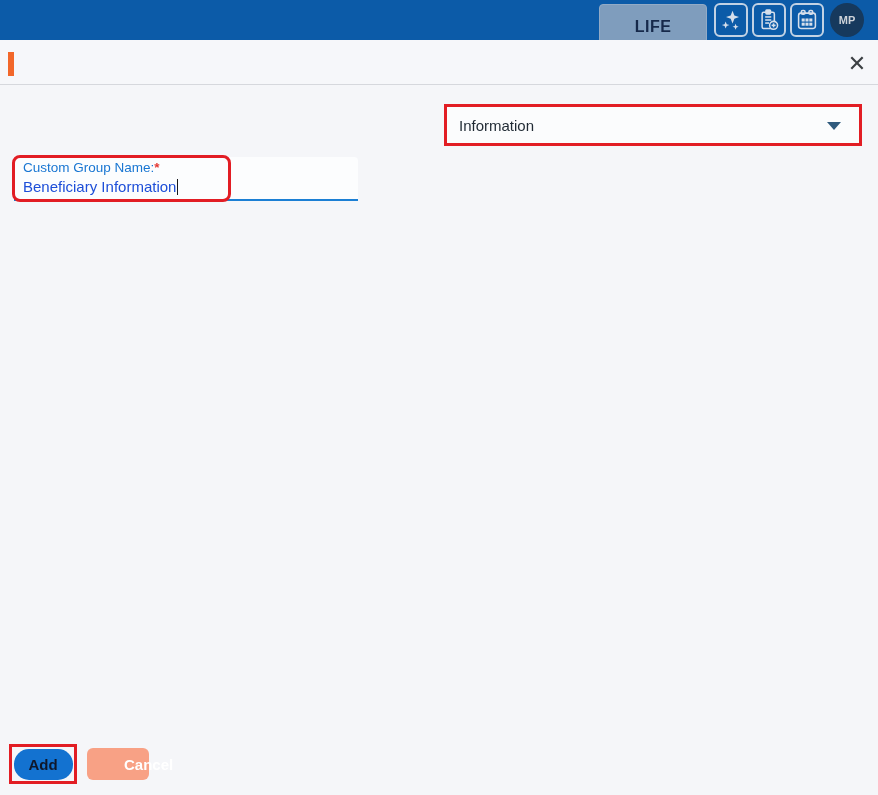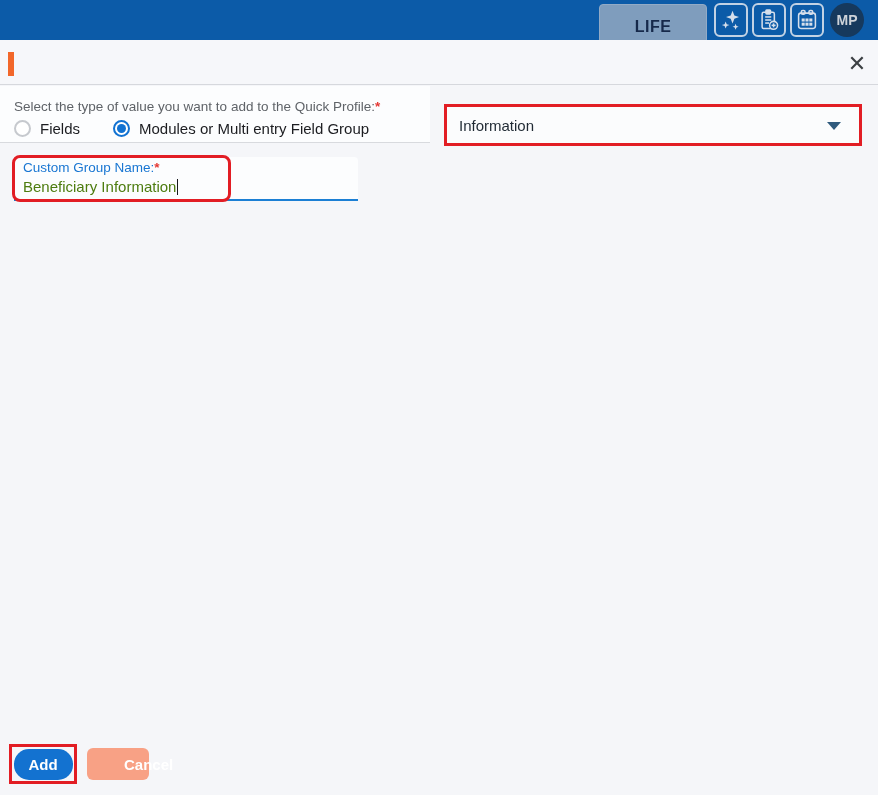--- a/index.html
+++ b/index.html
@@ -21,21 +21,21 @@
     border: 2px solid #c2d2e4; border-radius: 6px; background: transparent;
     display: flex; align-items: center; justify-content: center; cursor: pointer;
   }
   .tile svg { display: block; }
   .tile-sparkles { left: 714px; }
   .tile-clipboard { left: 752px; }
   .tile-calendar { left: 790px; }
   .avatar {
     position: absolute; left: 830px; top: 3px; width: 34px; height: 34px;
     border-radius: 50%; background: #16395d; color: #cdd2d8;
-    font-size: 14px; font-weight: bold;
+    font-size: 11px; font-weight: bold;
     display: flex; align-items: center; justify-content: center; cursor: pointer;
   }
 
   
   .header {
     position: absolute; left: 0; top: 40px; width: 878px; height: 45px;
     background: #f6f7fa; border-bottom: 1px solid #d6d8dd;
   }
   .accent-bar { position: absolute; left: 8px; top: 12px; width: 6px; height: 24px; background: #f2672a; }
   .page-title {
@@ -93,32 +93,32 @@
     position: absolute; left: 14px; top: 157px; width: 344px; height: 44px;
     background: #fcfdfe; border-bottom: 2px solid #1b7fd4; border-radius: 4px 4px 0 0;
   }
   .name-annotation { left: 12px; top: 155px; width: 219px; height: 47px; background: transparent; border-radius: 8px; }
   .name-label {
     position: absolute; left: 8px; top: 2px;
     font-size: 13.5px; color: #1976d2; white-space: nowrap;
   }
   .name-value {
     position: absolute; left: 8px; top: 20px;
-    font-size: 15px; color: #4d7c0f; white-space: nowrap;
+    font-size: 15px; color: #1d4ed8; white-space: nowrap;
   }
   .text-caret {
     display: inline-block; width: 1px; height: 16px; background: #17181c;
     vertical-align: -3px; margin-left: 1px;
   }
 
   
   .add-annotation { left: 9px; top: 744px; width: 68px; height: 40px; display: flex; align-items: center; justify-content: center; }
   .add-btn {
     width: 59px; height: 31px; background: #1372d0; border: none; border-radius: 15px;
-    color: #ffffff; font-size: 15px; font-weight: bold; font-family: "Liberation Sans", sans-serif;
+    color: #0f172a; font-size: 15px; font-weight: bold; font-family: "Liberation Sans", sans-serif;
     cursor: pointer;
   }
   .cancel-btn {
     position: absolute; left: 87px; top: 748px; width: 62px; height: 32px;
     background: #f8a185; border: none; border-radius: 6px;
     color: #fff; font-size: 15px; font-weight: bold; font-family: "Liberation Sans", sans-serif;
     cursor: default;
     padding-left: 37px;
   }
 </style>
@@ -172,35 +172,20 @@
     </div>
 
     <div class="avatar">MP</div>
   </div>
 
   <div class="header">
     <div class="accent-bar"></div>
     <div class="close-btn">✕</div>
   </div>
 
-  <div class="radio-section">
-    <div class="type-label">
-      <span>Select the type of value you want to add to the Quick Profile:</span><span class="req">*</span>
-    </div>
-    <div class="radio-row">
-      <div class="radio-opt">
-        <span class="radio-circle"></span>
-        <span class="radio-label">Fields</span>
-      </div>
-      <div class="radio-opt selected">
-        <span class="radio-circle"></span>
-        <span class="radio-label">Modules or Multi entry Field Group</span>
-      </div>
-    </div>
-  </div>
 
   <div class="annotation dropdown-annotation">
     <div class="dropdown">
       <span class="dropdown-value">Information</span>
       <span class="dropdown-caret"></span>
     </div>
   </div>
 
   <div class="input-shell"></div>
   <div class="annotation name-annotation">

